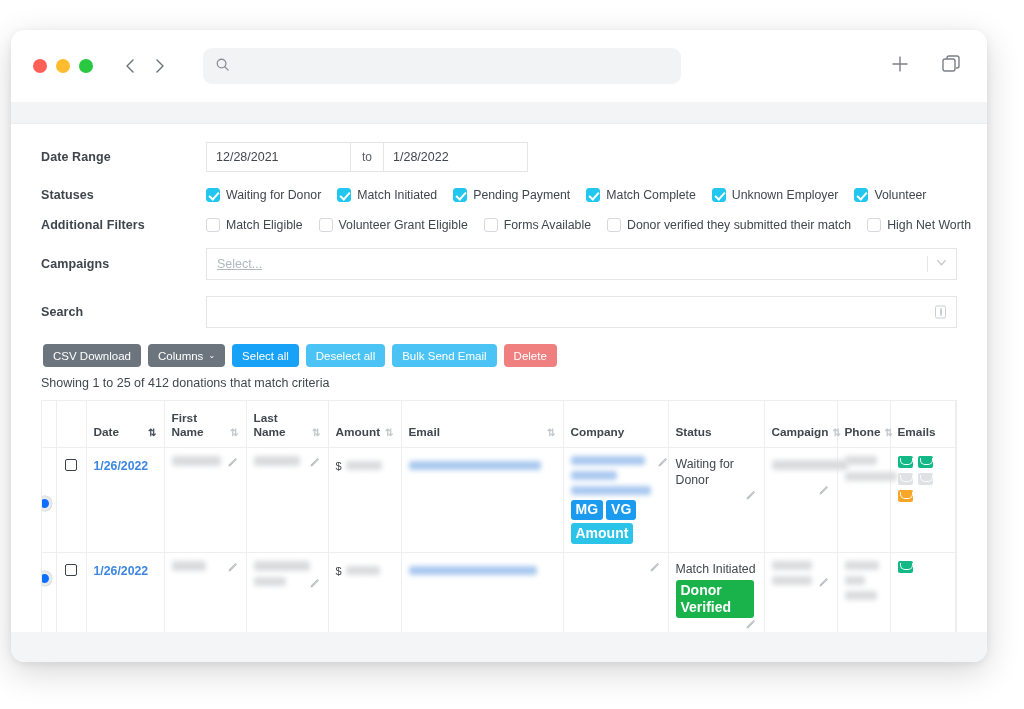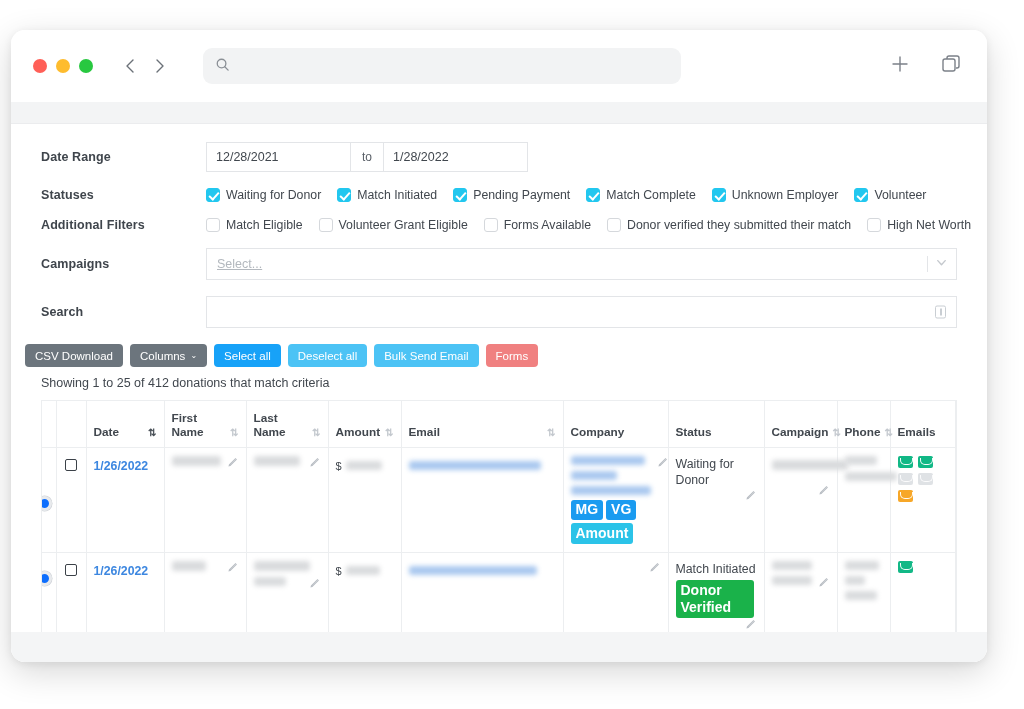--- a/index.html
+++ b/index.html
@@ -182,21 +182,21 @@
     border-radius: 2px;
     display:flex; align-items:center; justify-content:center;
   }
   .search-affordance i {
     display:block; width: 2px; height: 7px; background: #c9ced3;
   }
 
   
   #action-buttons {
     display: flex; align-items: center; gap: 7px;
-    padding: 0 14px;
+    padding: 0 32px;
     margin-top: 2px;
   }
   .btn {
     border: none;
     border-radius: 4px;
     color: #fff;
     font-size: 11.5px;
     font-family: "Liberation Sans", sans-serif;
     height: 23px;
     padding: 0 10px;
@@ -488,21 +488,21 @@
 
     <div id="action-buttons">
       <button class="btn secondary">CSV Download</button>
       <button class="btn secondary">
         <span>Columns</span>
         <span class="caret">⌄</span>
       </button>
       <button class="btn primary">Select all</button>
       <button class="btn info">Deselect all</button>
       <button class="btn info">Bulk Send Email</button>
-      <button class="btn danger">Forms</button>
+      <button class="btn danger">Delete</button>
     </div>
 
     <div id="showing-text">Showing 1 to 25 of 412 donations that match criteria</div>
 
     <div id="donations-table-wrap">
       <table class="donations">
         <colgroup>
           <col style="width:14px">
             <col style="width:30px">
             <col style="width:78px">

